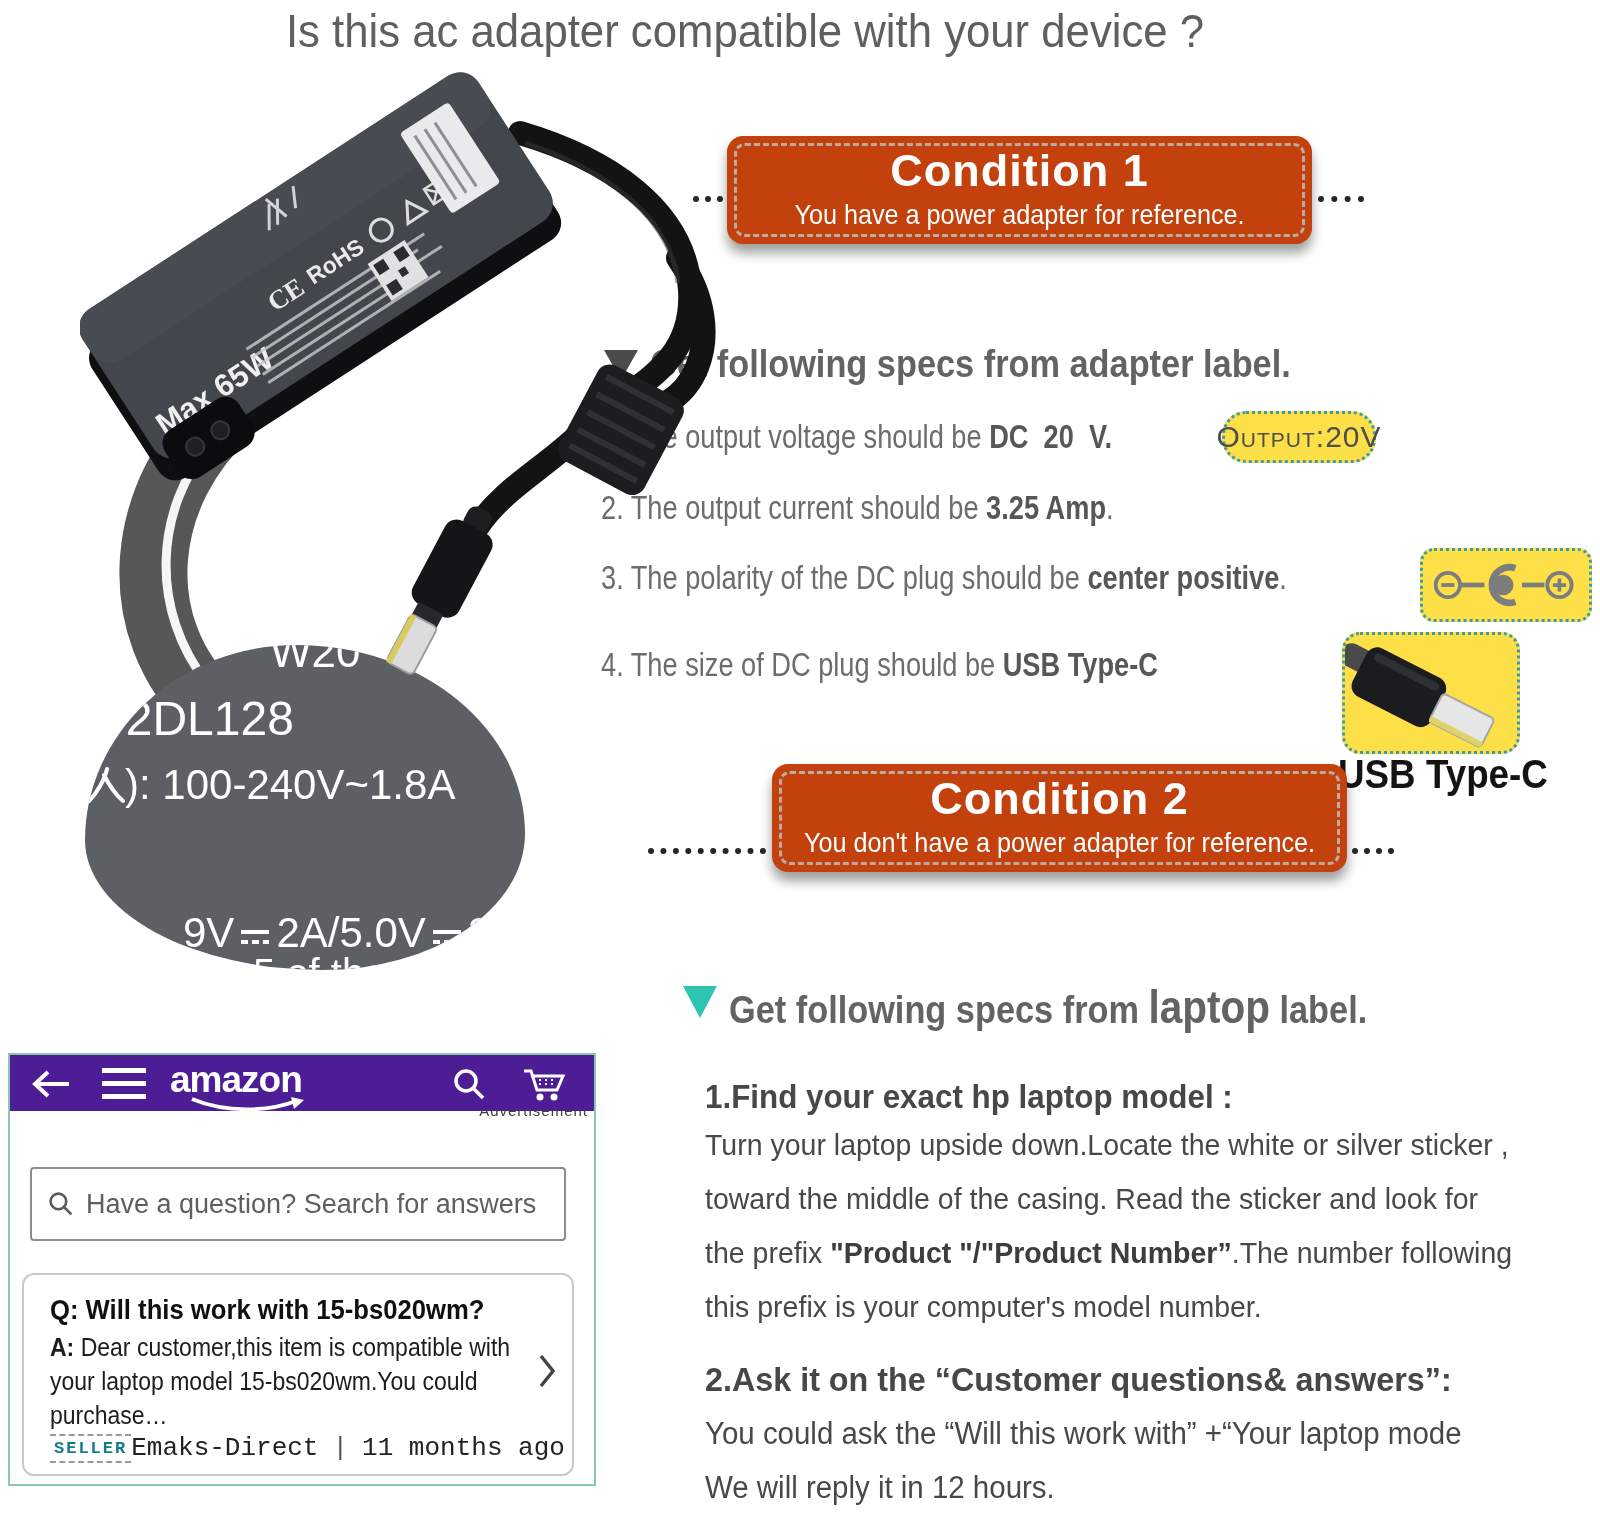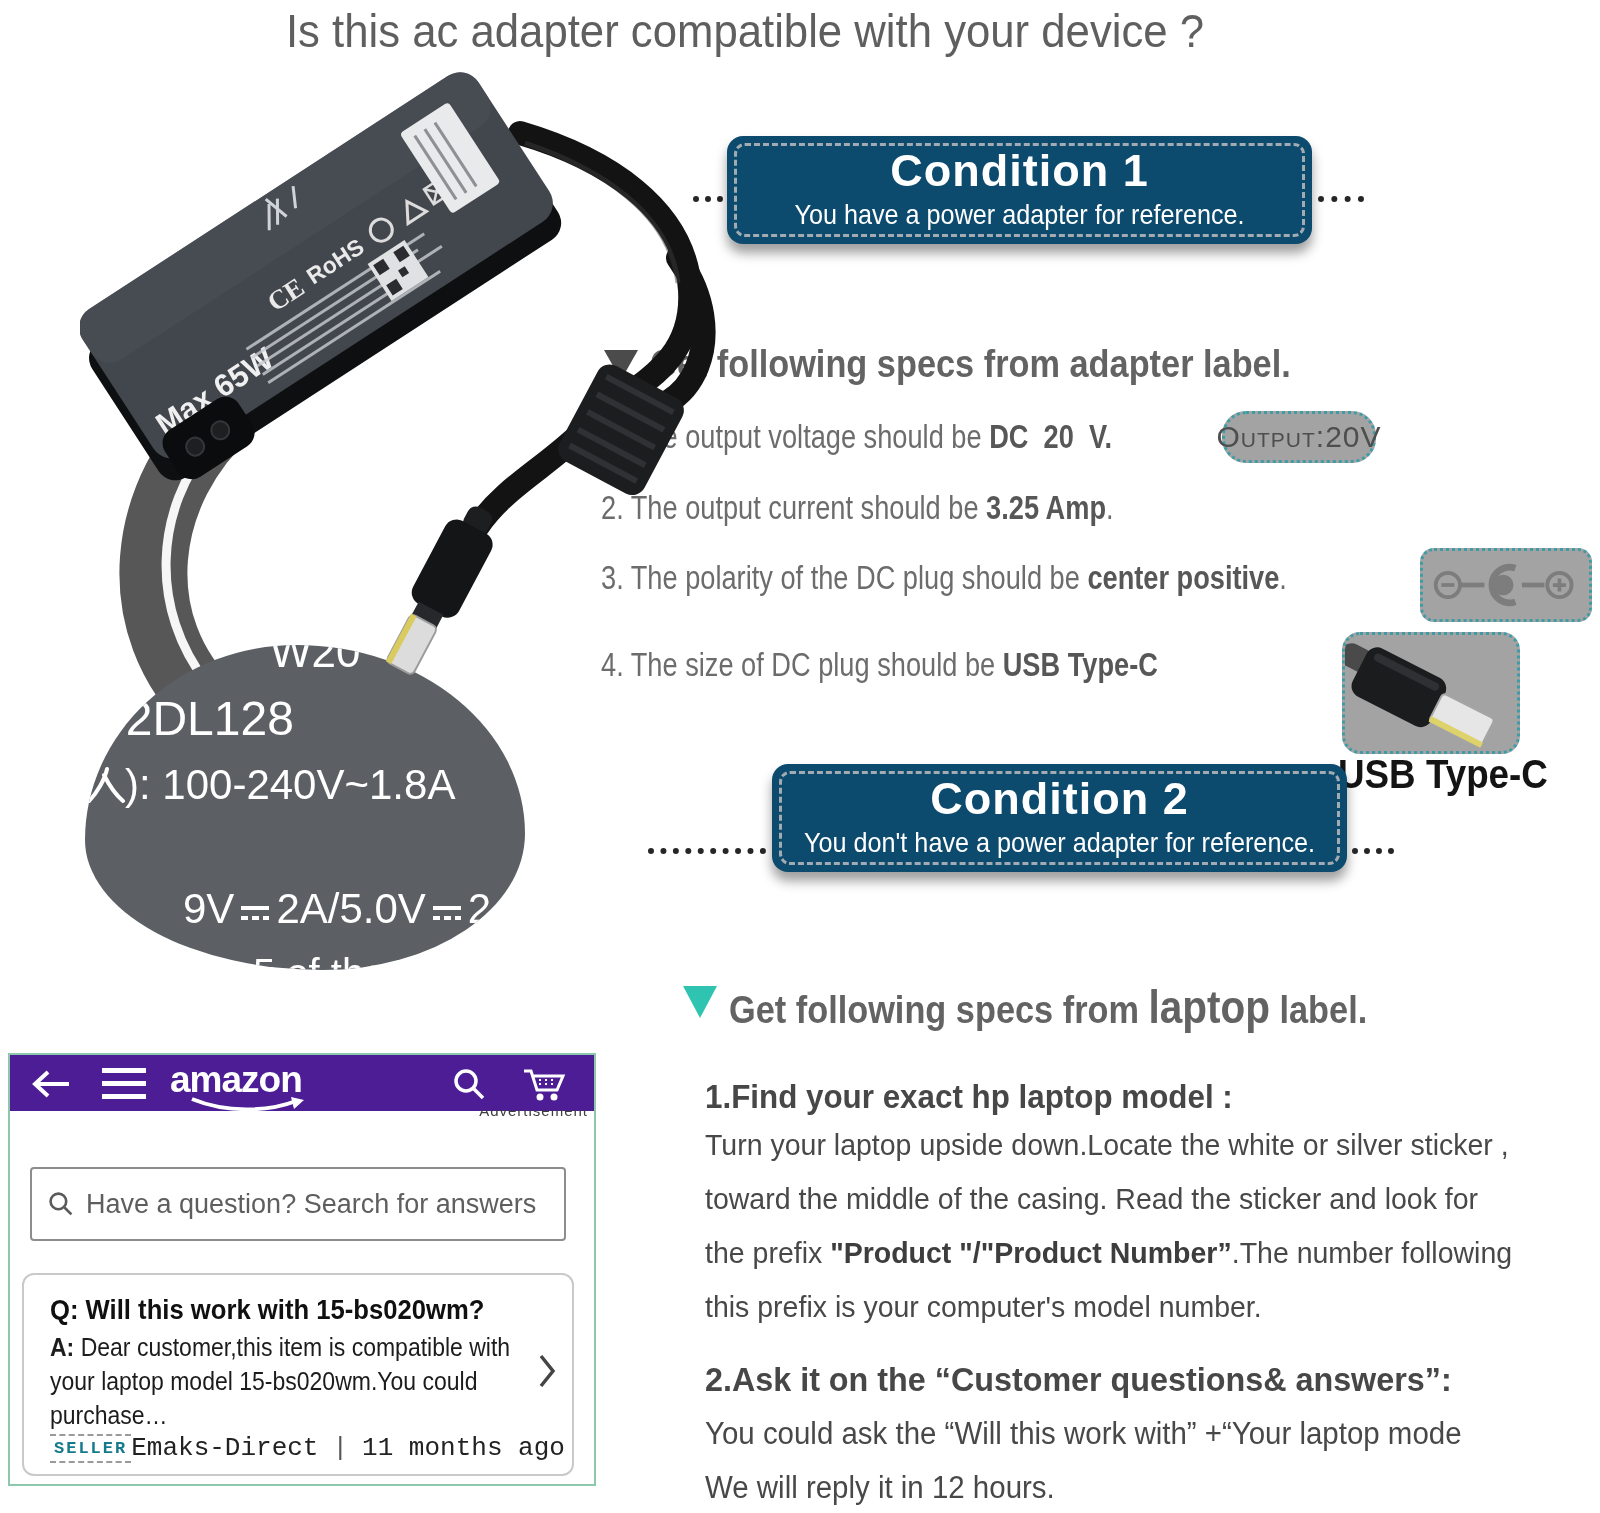--- a/index.html
+++ b/index.html
@@ -4,41 +4,41 @@
 <style>
   html,body{margin:0;padding:0;background:#fff;}
   .canvas{position:relative;width:1600px;height:1513px;background:#fff;overflow:hidden;
           font-family:"Liberation Sans",sans-serif;}
 
   
   .main-title{position:absolute;left:0;top:4px;width:1490px;text-align:center;
     font-size:46px;color:#5f5f5f;white-space:nowrap;transform:scaleX(.95);transform-origin:center;}
 
   
-  .badge{position:absolute;background:#0c4a6e;border-radius:16px;
+  .badge{position:absolute;background:#c2410c;border-radius:16px;
          box-shadow:0 9px 12px rgba(0,0,0,.38);color:#fff;text-align:center;}
   .badge::before{content:'';position:absolute;inset:7px;border:3px dashed #bdbdbd;border-radius:11px;opacity:.85;}
   .badge-title{font-size:45px;font-weight:bold;margin-top:9px;letter-spacing:1px;}
   .badge-sub{font-size:28px;white-space:nowrap;transform:scaleX(.9);transform-origin:center;margin-top:2px;}
   .leader{position:absolute;height:0;border-top:6px dotted #262626;}
 
   
   .tri{position:absolute;width:0;height:0;border-left:17px solid transparent;border-right:17px solid transparent;}
   .tri-dark{border-top:30px solid #4b4b4b;}
   .tri-teal{border-top:32px solid #2fc4b2;}
   .sec-head{position:absolute;font-weight:bold;font-size:39px;color:#636363;white-space:nowrap;
             transform:scaleX(.88);transform-origin:0 50%;}
   .sec-head .big{font-size:46px;}
 
   
   .item{position:absolute;font-size:34px;color:#6c6c6c;white-space:nowrap;
         transform:scaleX(.8);transform-origin:0 50%;}
   .b{font-weight:bold;color:#575757;white-space:pre;}
 
-  .dotted-box{position:absolute;border:3px dotted #3f9ba4;background:#a3a3a3;
+  .dotted-box{position:absolute;border:3px dotted #3f9ba4;background:#fde047;
               display:flex;align-items:center;justify-content:center;}
   .output-box{border-radius:24px;font-size:30px;color:#4e4e4e;font-variant:small-caps;letter-spacing:1px;}
   .usbc-caption{position:absolute;font-size:40px;font-weight:bold;color:#141414;white-space:nowrap;
                 transform:scaleX(.92);transform-origin:0 50%;}
 
   
   .step-title{position:absolute;font-weight:bold;font-size:33px;color:#474747;white-space:nowrap;
               transform:scaleX(.95);transform-origin:0 50%;}
   .para{position:absolute;font-size:30px;color:#484848;white-space:nowrap;
         transform:scaleX(.95);transform-origin:0 50%;}
@@ -162,21 +162,21 @@
   </svg>
 
   <div class="blob">
     <div class="blob-line" style="left:185px;top:-18px;font-size:44px;">W20</div>
     <div class="blob-line" style="left:14px;top:46px;font-size:48px;">02DL128</div>
     <div class="blob-line" style="left:0px;top:116px;">
       <svg class="kanji" width="40" height="40" viewBox="0 0 40 40">
         <path d="M22,4 C20,14 12,28 4,36 M19,10 C24,20 31,30 38,36" fill="none" stroke="#fff" stroke-width="4" stroke-linecap="round"></path>
       </svg><span>): 100-240V~1.8A</span>
     </div>
-    <div class="blob-line" style="left:98px;top:240px;">
+    <div class="blob-line" style="left:98px;top:264px;">
       <span>9V</span><span class="dc"></span><span>2A/5.0V</span><span class="dc"></span><span>2.</span>
     </div>
     <div class="blob-line" style="left:168px;top:306px;font-size:40px;">5 of tho</div>
   </div>
 
   <div class="leader" style="left:693px;top:196px;width:30px;"></div>
   <div class="badge" style="left:727px;top:136px;width:585px;height:108px;">
     <div class="badge-title">Condition 1</div>
     <div class="badge-sub">You have a power adapter for reference.</div>
   </div>

